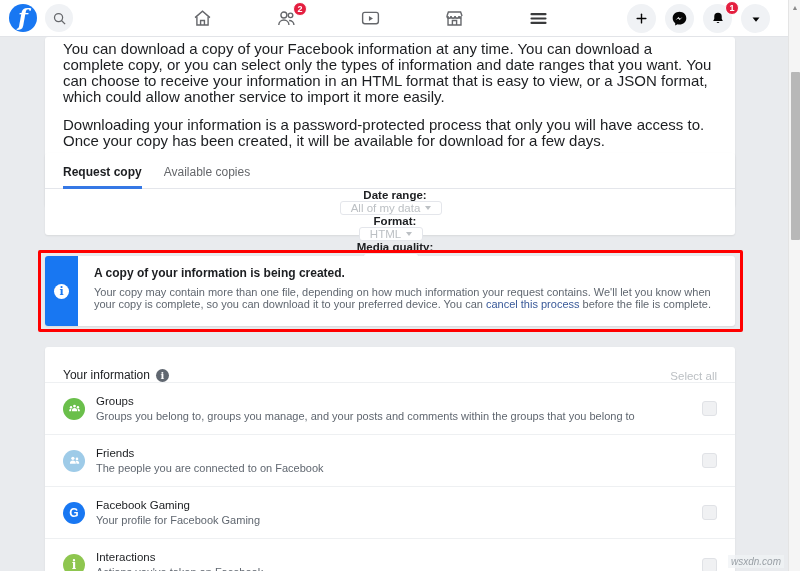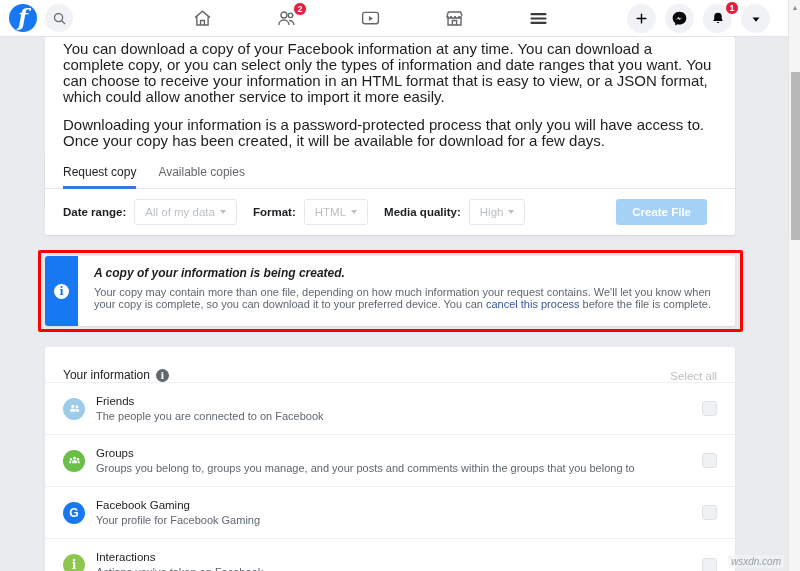--- a/index.html
+++ b/index.html
@@ -75,22 +75,22 @@
   
   #intro-card { top: 0px; padding: 4px 18px 14px 18px; }
   #intro-card p { font-size: 15px; line-height: 16px; color: #1c1e21; margin-bottom: 12px; }
   #intro-card p:last-child { margin-bottom: 0; }
   a.link { color: #385898; text-decoration: none; }
 
   
   #request-card { top: 116px; }
   .tabs { display: flex; align-items: center; height: 36px; padding: 0 18px; border-bottom: 1px solid #e4e6eb; }
   .tab { font-size: 12px; color: #65676b; height: 36px; line-height: 38px; margin-right: 22px; }
-  .tab.active { color: #1c1e21; font-weight: normal; border-bottom: 3px solid #3578e5; }
-  .controls { display: flex; align-items: center; height: 46px; padding: 0 28px 0 18px; }
+  .tab.active { color: #1c1e21; font-weight: bold; border-bottom: 3px solid #3578e5; }
+  .controls { display: flex; align-items: center; height: 46px; padding: 0 0 0 18px; flex-direction: column; }
   .ctl-label { font-size: 11.5px; font-weight: bold; color: #1c1e21; margin-right: 8px; }
   .ctl-select {
     display: flex; align-items: center; justify-content: center; gap: 5px;
     height: 26px; padding: 0 10px; margin-right: 16px;
     border: 1px solid #e4e6eb; border-radius: 3px;
     background: #fff; color: #bcc0c4; font-size: 11.5px;
   }
   .caret { width: 0; height: 0; border-left: 3.5px solid transparent; border-right: 3.5px solid transparent; border-top: 4px solid #bcc0c4; }
   .create-btn {
     margin-left: auto;
@@ -109,21 +109,21 @@
     width: 33px; background: #1877f2;
     display: flex; align-items: center; justify-content: center; flex: none;
   }
   .info-dot {
     width: 15px; height: 15px; border-radius: 50%;
     background: #ffffff; color: #1877f2;
     font-family: "DejaVu Serif", serif; font-weight: bold; font-size: 11px;
     line-height: 15px; text-align: center;
   }
   .banner-body { padding: 10px 14px 0 16px; }
-  .banner-title { font-size: 12px; font-weight: bold; color: #1c1e21; margin-bottom: 6px; font-style: italic; }
+  .banner-title { font-size: 12px; font-weight: bold; color: #1c1e21; margin-bottom: 6px; }
   .banner-text { font-size: 11px; line-height: 12px; color: #606770; }
 
   
   #info-card { top: 310px; overflow: hidden; }
   .info-head { display: flex; align-items: flex-end; height: 36px; padding: 0 18px; border-bottom: 1px solid #eef0f2; }
   .info-head-title { font-size: 12px; color: #1c1e21; margin-right: 6px; }
   .info-icon-dark {
     width: 13px; height: 13px; border-radius: 50%;
     background: #606770; color: #ffffff;
     font-family: "DejaVu Serif", serif; font-weight: bold; font-size: 10px;
@@ -286,36 +286,20 @@
         <div class="banner-text"><span>Your copy may contain more than one file, depending on how much information your request contains. We'll let you know when your copy is complete, so you can download it to your preferred device. You can </span><a class="link" href="#">cancel this process</a><span> before the file is complete.</span></div>
       </div>
     </div>
     <div id="red-box"></div>
 
     <div class="card" id="info-card">
       <div class="info-head">
         <span class="info-head-title">Your information</span>
         <span class="info-icon-dark">i</span>
         <span class="select-all">Select all</span>
-      </div>
-
-      <div class="row">
-        <div class="row-icon" style="background:#9ecbe8">
-          <svg width="13" height="13" viewBox="0 0 24 24" fill="#ffffff">
-            <circle cx="9" cy="8" r="3"></circle>
-              <path d="M9 12.2c-3.2 0-5.4 1.9-5.4 4.4V18h10.8v-1.4c0-2.5-2.2-4.4-5.4-4.4z"></path>
-            <circle cx="16.6" cy="9" r="2.4"></circle>
-              <path d="M16.6 12.6c-1 0-1.9.2-2.6.6 1 1 1.6 2.3 1.6 3.8V18h5v-1.3c0-2.3-1.8-4.1-4-4.1z"></path>
-          </svg>
-        </div>
-        <div class="row-text">
-          <div class="row-title">Friends</div>
-          <div class="row-sub">The people you are connected to on Facebook</div>
-        </div>
-        <div class="row-check"></div>
       </div>
 
       <div class="row">
         <div class="row-icon" style="background:#6abf4b">
           <svg width="13" height="13" viewBox="0 0 24 24" fill="#ffffff">
             <circle cx="12" cy="7.5" r="2.6"></circle>
               <circle cx="5.6" cy="9.6" r="2.2"></circle>
               <circle cx="18.4" cy="9.6" r="2.2"></circle>
             <path d="M12 11c-2.8 0-4.6 1.6-4.6 3.8V17h9.2v-2.2C16.6 12.6 14.8 11 12 11z"></path>
             <path d="M5.6 12.4c-2 0-3.4 1.2-3.4 2.8V17h3.6v-2.2c0-.9.3-1.7.8-2.3z"></path>
@@ -323,20 +307,36 @@
           </svg>
         </div>
         <div class="row-text">
           <div class="row-title">Groups</div>
           <div class="row-sub">Groups you belong to, groups you manage, and your posts and comments within the groups that you belong to</div>
         </div>
         <div class="row-check"></div>
       </div>
 
       <div class="row">
+        <div class="row-icon" style="background:#9ecbe8">
+          <svg width="13" height="13" viewBox="0 0 24 24" fill="#ffffff">
+            <circle cx="9" cy="8" r="3"></circle>
+              <path d="M9 12.2c-3.2 0-5.4 1.9-5.4 4.4V18h10.8v-1.4c0-2.5-2.2-4.4-5.4-4.4z"></path>
+            <circle cx="16.6" cy="9" r="2.4"></circle>
+              <path d="M16.6 12.6c-1 0-1.9.2-2.6.6 1 1 1.6 2.3 1.6 3.8V18h5v-1.3c0-2.3-1.8-4.1-4-4.1z"></path>
+          </svg>
+        </div>
+        <div class="row-text">
+          <div class="row-title">Friends</div>
+          <div class="row-sub">The people you are connected to on Facebook</div>
+        </div>
+        <div class="row-check"></div>
+      </div>
+
+      <div class="row">
         <div class="row-icon" style="background:#1877f2;font-family:'Liberation Sans',sans-serif;font-size:12px">G</div>
         <div class="row-text">
           <div class="row-title">Facebook Gaming</div>
           <div class="row-sub">Your profile for Facebook Gaming</div>
         </div>
         <div class="row-check"></div>
       </div>
 
       <div class="row">
         <div class="row-icon" style="background:#8ec64f;font-family:'DejaVu Serif',serif;font-size:12px">i</div>

